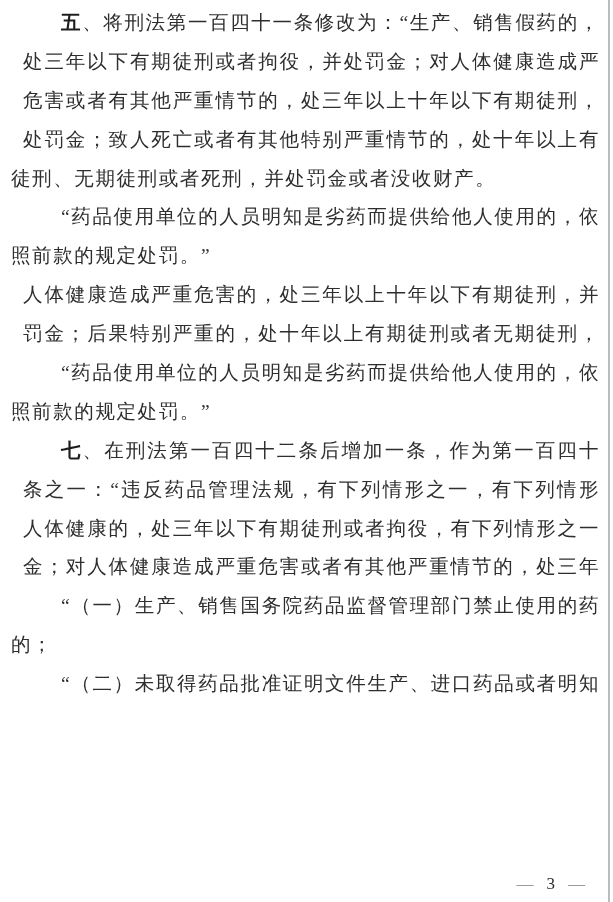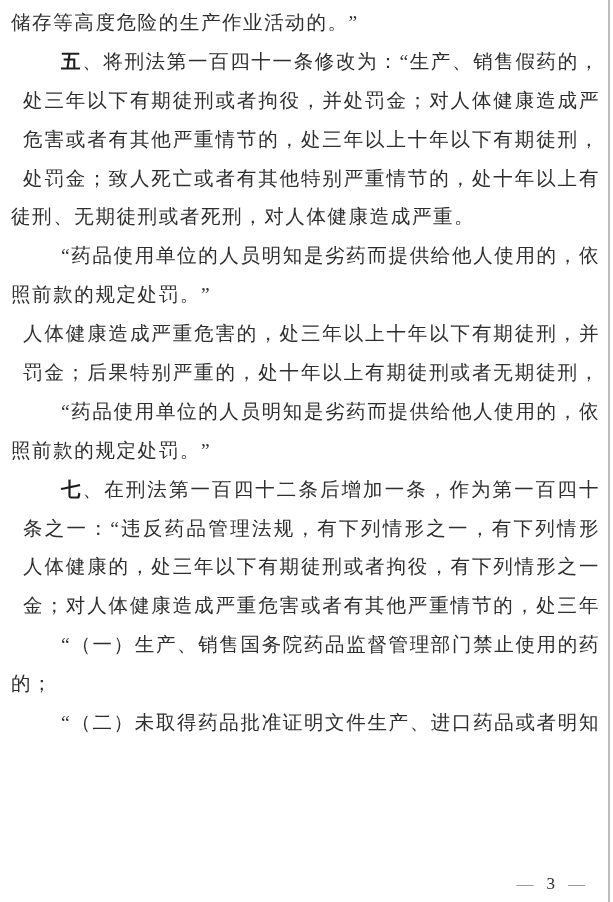--- a/index.html
+++ b/index.html
@@ -73,26 +73,25 @@
   .footer .num {
     color: #2c2c2c;
   }
 </style>
 </head>
 <body>
 
 <div class="page">
   <div class="scanline"></div>
   <div class="doc-body" id="doc-body">
-      <div class="line end"><span>储存等高度危险的生产作业活动的。”</span></div>
       <div class="line just ind"><span class="lead">五</span><span>、将刑法第一百四十一条修改为：“生产、销售假药的，</span></div>
       <div class="line just"><span>处三年以下有期徒刑或者拘役，并处罚金；对人体健康造成严重</span></div>
       <div class="line just"><span>危害或者有其他严重情节的，处三年以上十年以下有期徒刑，并</span></div>
       <div class="line just"><span>处罚金；致人死亡或者有其他特别严重情节的，处十年以上有期</span></div>
-      <div class="line end"><span>徒刑、无期徒刑或者死刑，对人体健康造成严重。</span></div>
+      <div class="line end"><span>徒刑、无期徒刑或者死刑，并处罚金或者没收财产。</span></div>
       <div class="line just ind"><span>“药品使用单位的人员明知是劣药而提供给他人使用的，依</span></div>
       <div class="line end"><span>照前款的规定处罚。”</span></div>
       <div class="line just"><span>人体健康造成严重危害的，处三年以上十年以下有期徒刑，并处</span></div>
       <div class="line just"><span>罚金；后果特别严重的，处十年以上有期徒刑或者无期徒刑，并</span></div>
       <div class="line just ind"><span>“药品使用单位的人员明知是劣药而提供给他人使用的，依</span></div>
       <div class="line end"><span>照前款的规定处罚。”</span></div>
       <div class="line just ind"><span class="lead">七</span><span>、在刑法第一百四十二条后增加一条，作为第一百四十二</span></div>
       <div class="line just"><span>条之一：“违反药品管理法规，有下列情形之一，有下列情形之一</span></div>
       <div class="line just"><span>人体健康的，处三年以下有期徒刑或者拘役，有下列情形之一</span></div>
       <div class="line just"><span>金；对人体健康造成严重危害或者有其他严重情节的，处三年以</span></div>

